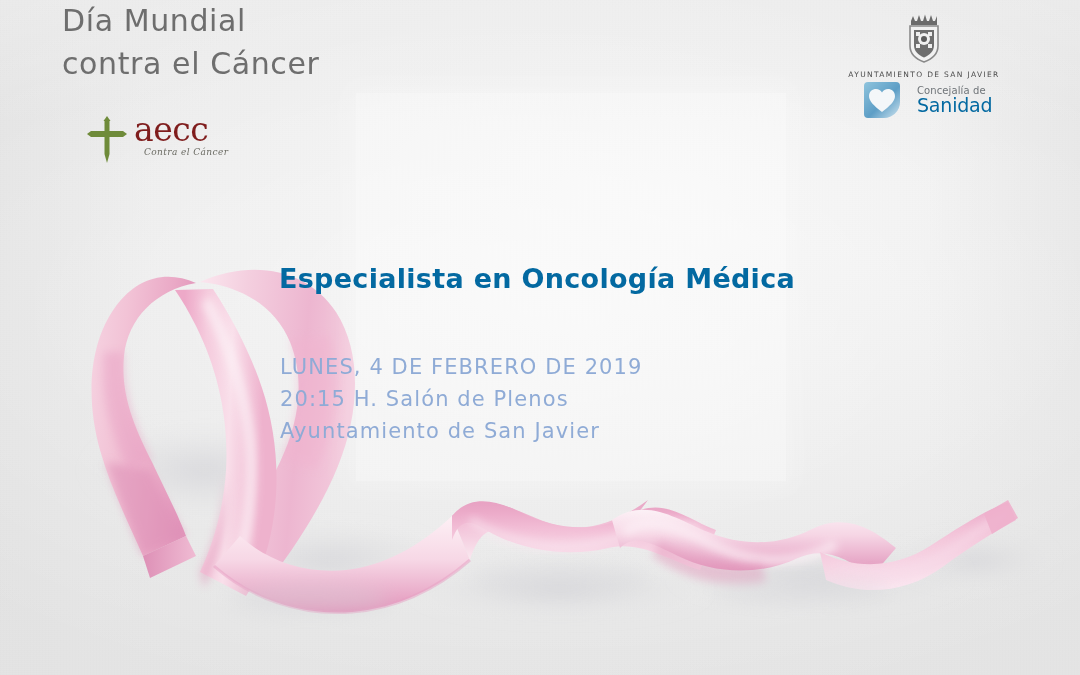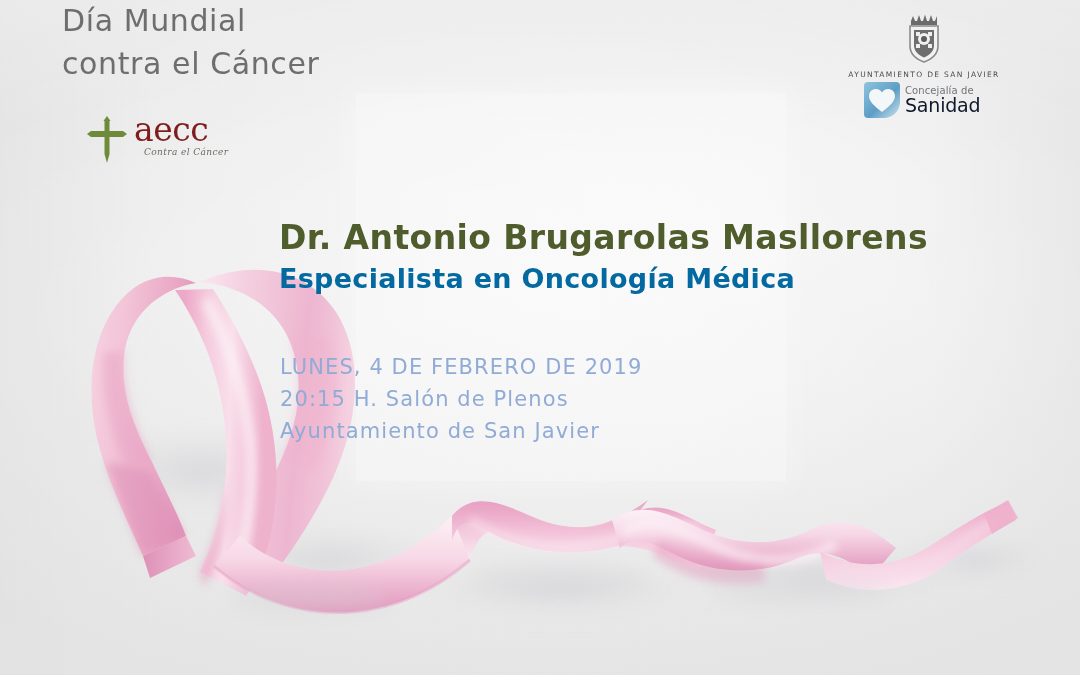--- a/index.html
+++ b/index.html
@@ -121,36 +121,36 @@
     letter-spacing: 1.35px;
     color: #4b4b4b;
     white-space: nowrap;
   }
   .sanidad {
     position: absolute;
     left: 862px;
     top: 80px;
     display: flex;
     align-items: center;
-    gap: 3px;
+    gap: 15px;
   }
   .sanidad-text {
     line-height: 1;
     text-align: left;
   }
   .sanidad-small {
     font-family: "DejaVu Sans", sans-serif;
     font-size: 10px;
     color: #6f7478;
     letter-spacing: 0.1px;
   }
   .sanidad-big {
     font-family: "DejaVu Sans", sans-serif;
     font-size: 19px;
-    color: #0f172a;
+    color: #0369a1;
     letter-spacing: -0.2px;
     margin-top: 0;
   }
 
   
   .speaker-name {
     position: absolute;
     left: 279px;
     top: 218px;
     font-family: "DejaVu Sans", sans-serif;
@@ -400,20 +400,19 @@
       </defs>
       <path d="M6 2 H34 A4 4 0 0 1 38 6 V22 A16 16 0 0 1 22 38 H6 A4 4 0 0 1 2 34 V6 A4 4 0 0 1 6 2 Z" fill="url(#sanGrad)"></path>
       <path d="M20 32 C12 26 7 21 7 16 C7 11.5 10.5 9 14 9 C16.6 9 18.8 10.4 20 12.4 C21.2 10.4 23.4 9 26 9 C29.5 9 33 11.5 33 16 C33 21 28 26 20 32 Z" fill="#f4f7f9"></path>
     </svg>
     <div class="sanidad-text">
       <div class="sanidad-small">Concejalía de</div>
       <div class="sanidad-big">Sanidad</div>
     </div>
   </div>
 
-  <div class="speaker-name">Dr. Antonio Brugarolas Masllorens</div>
   <div class="speaker-role">Especialista en Oncología Médica</div>
 
   <div class="details">LUNES, 4 DE FEBRERO DE 2019
 20:15 H. Salón de Plenos
 Ayuntamiento de San Javier</div>
 
 </div>
 
 </body></html>

